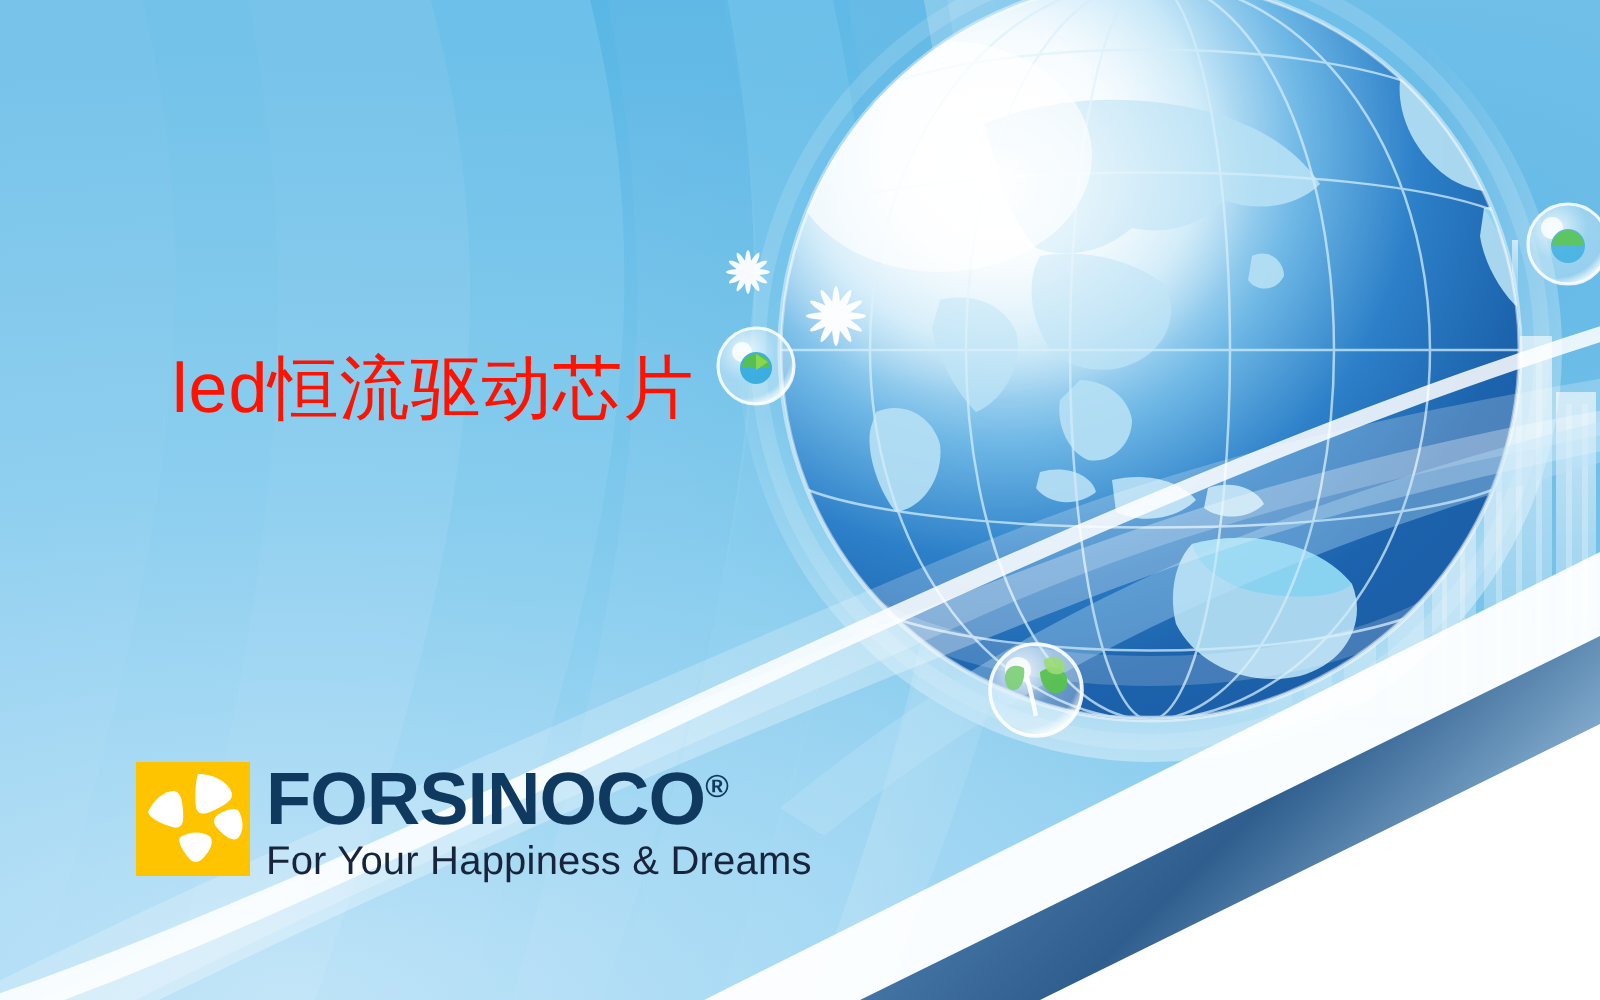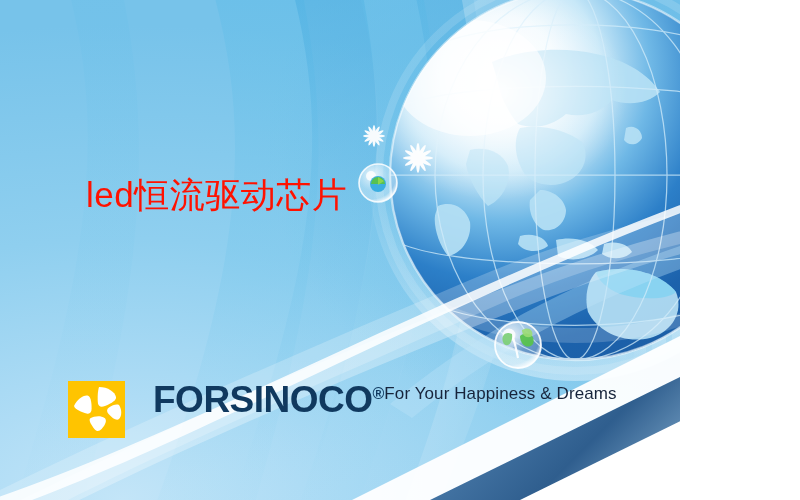--- a/index.html
+++ b/index.html
@@ -6,21 +6,21 @@
     margin: 0;
     padding: 0;
     background: #ffffff;
   }
   body {
     font-family: "Liberation Sans", sans-serif;
   }
 
   #banner {
     position: relative;
-    width: 680px;
+    width: 800px;
     height: 500px;
     overflow: hidden;
     background: #fef9c3;
   }
 
   
   .bg-base {
     position: absolute;
     inset: 0;
     background:
@@ -66,43 +66,43 @@
   }
   .logo-mark {
     width: 57px;
     height: 57px;
     background: #FFC400;
     position: relative;
     flex: 0 0 auto;
   }
   .logo-mark svg { display: block; }
   .logo-text {
-    margin-left: 28px;
+    margin-left: 8px;
     display: flex;
-    flex-direction: row;
+    flex-direction: column;
     justify-content: flex-start;
   }
   .logo-name {
     font-family: "Liberation Sans", sans-serif;
     font-weight: bold;
     font-size: 37px;
     line-height: 37px;
     color: #10395F;
     letter-spacing: -0.5px;
     white-space: nowrap;
   }
   .logo-name .reg {
     font-size: 16px;
     vertical-align: super;
     line-height: 1;
     letter-spacing: 0;
   }
   .logo-tagline {
     font-family: "Liberation Sans", sans-serif;
-    font-size: 17px;
+    font-size: 20px;
     line-height: 20px;
     color: #17243B;
     margin-top: 3px;
     letter-spacing: 0.1px;
     white-space: nowrap;
   }
 </style>
 </head>
 <body>
 

